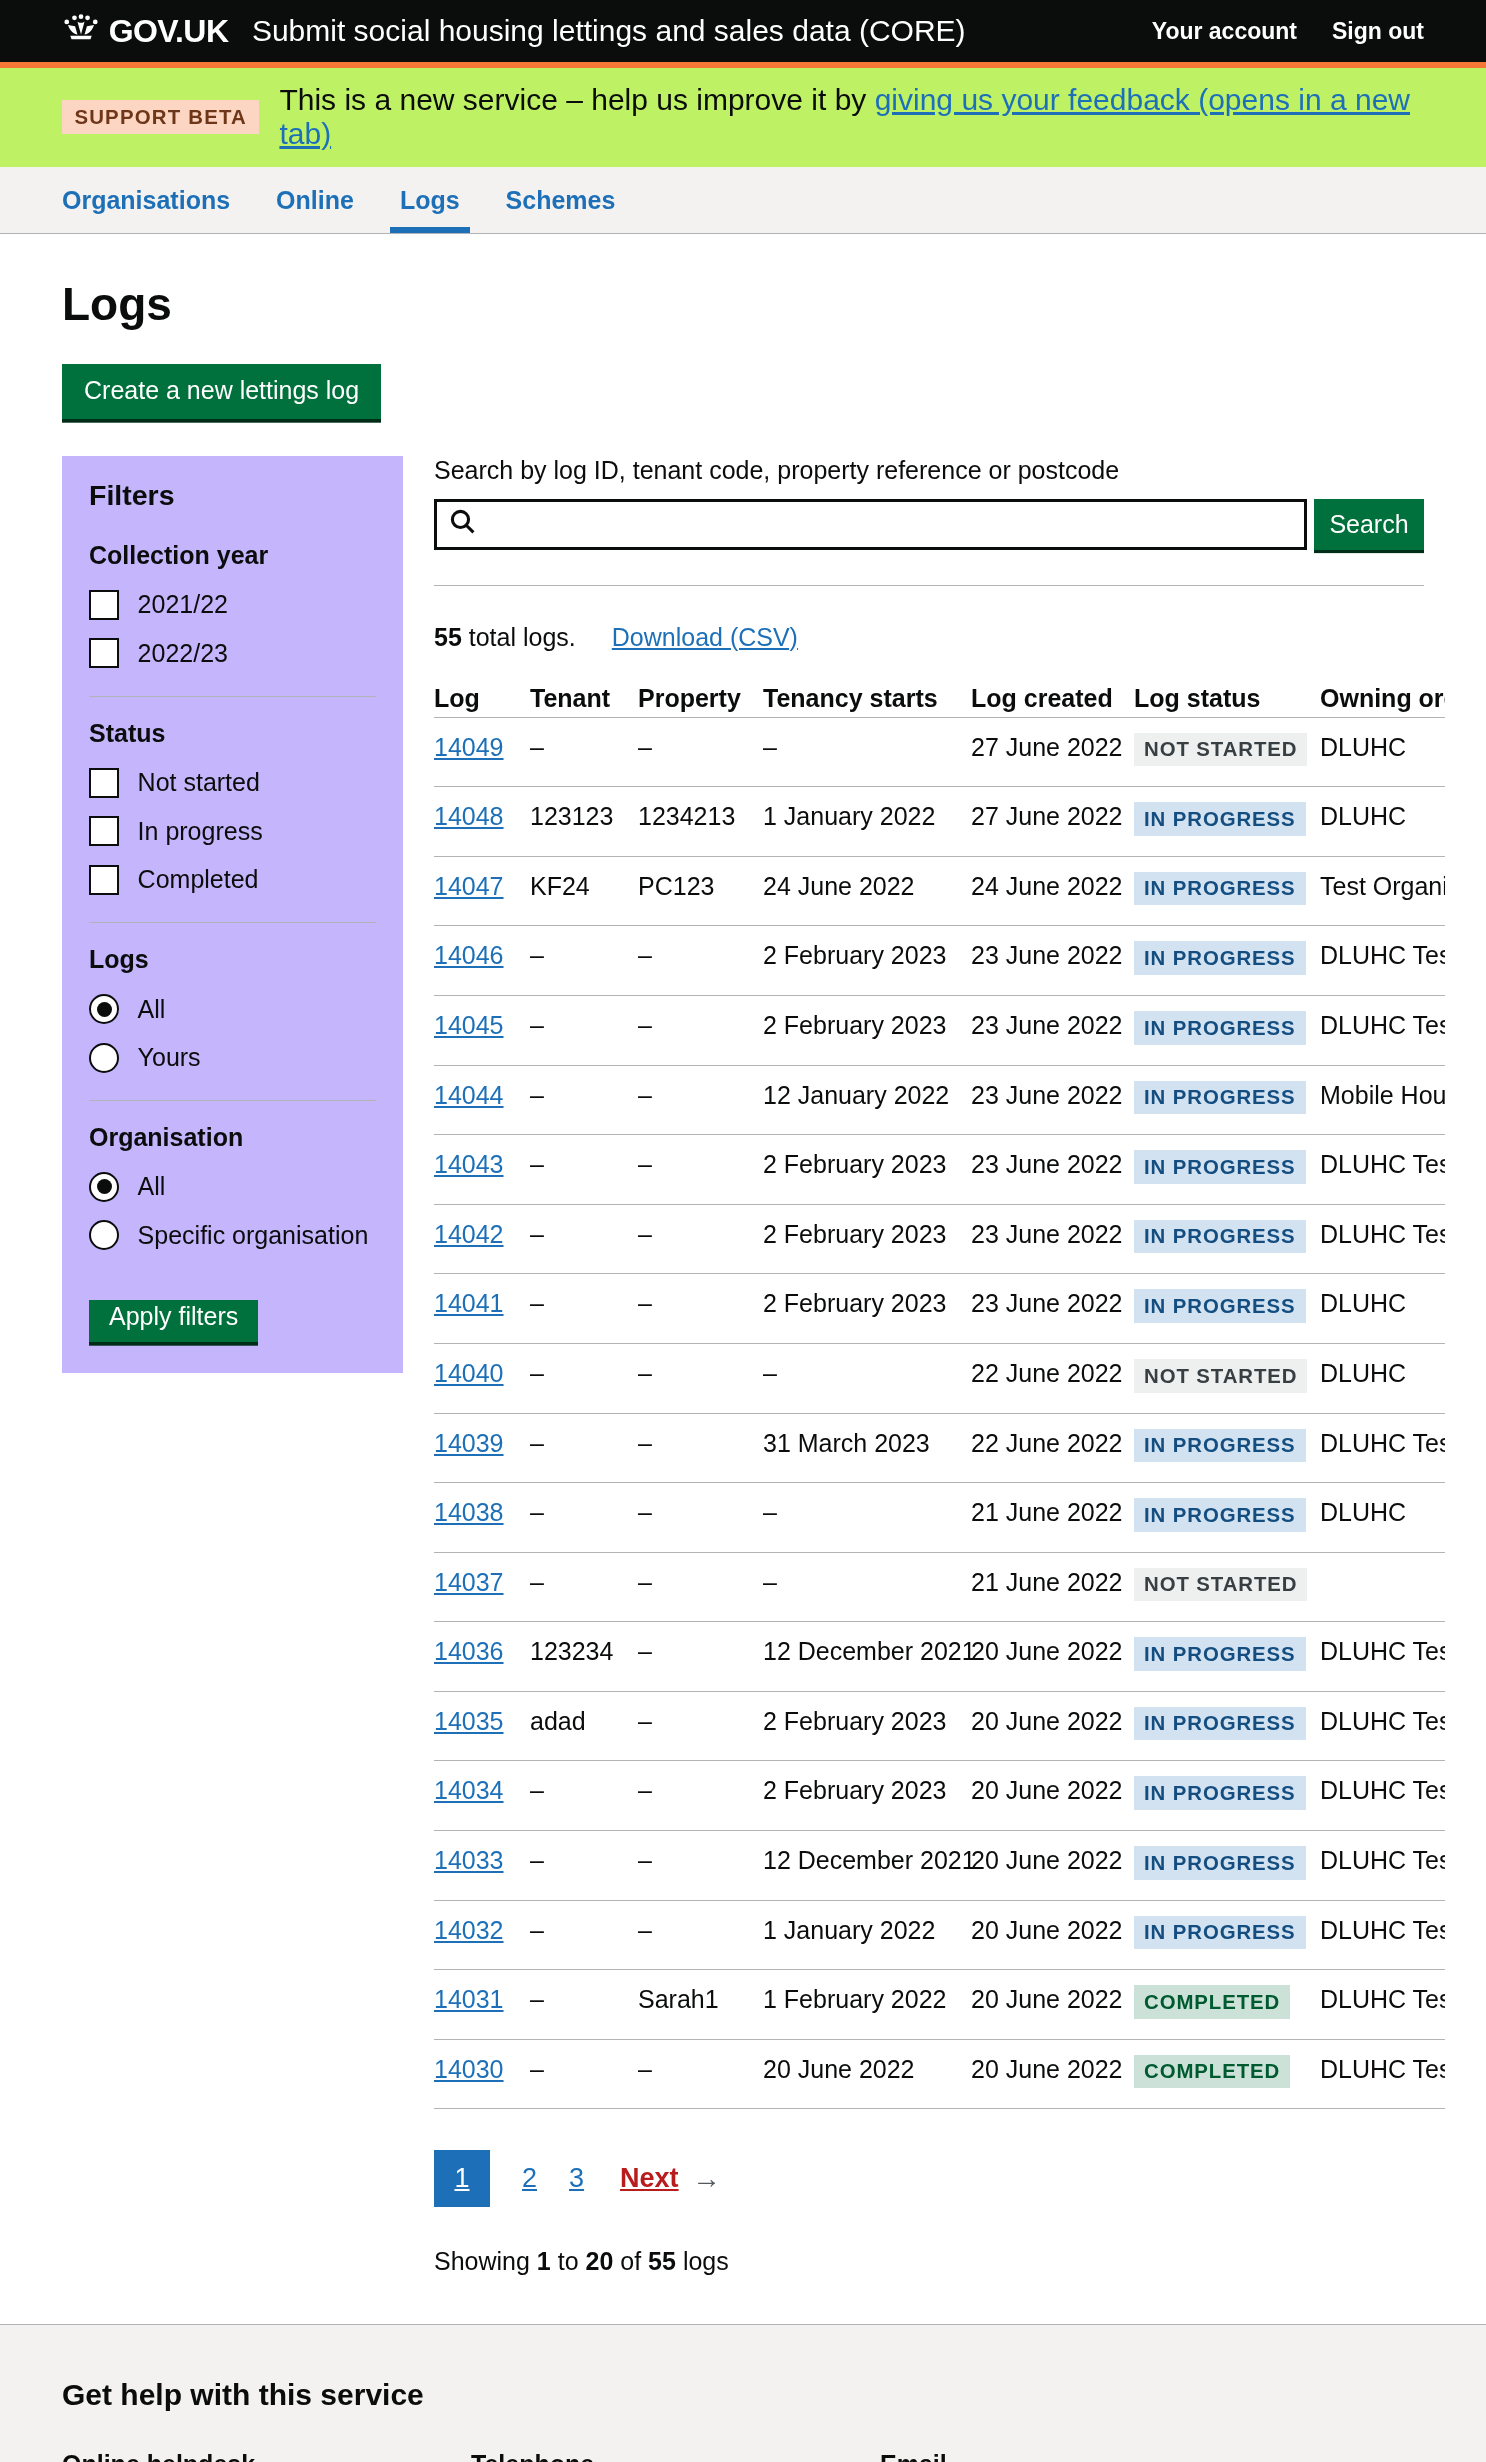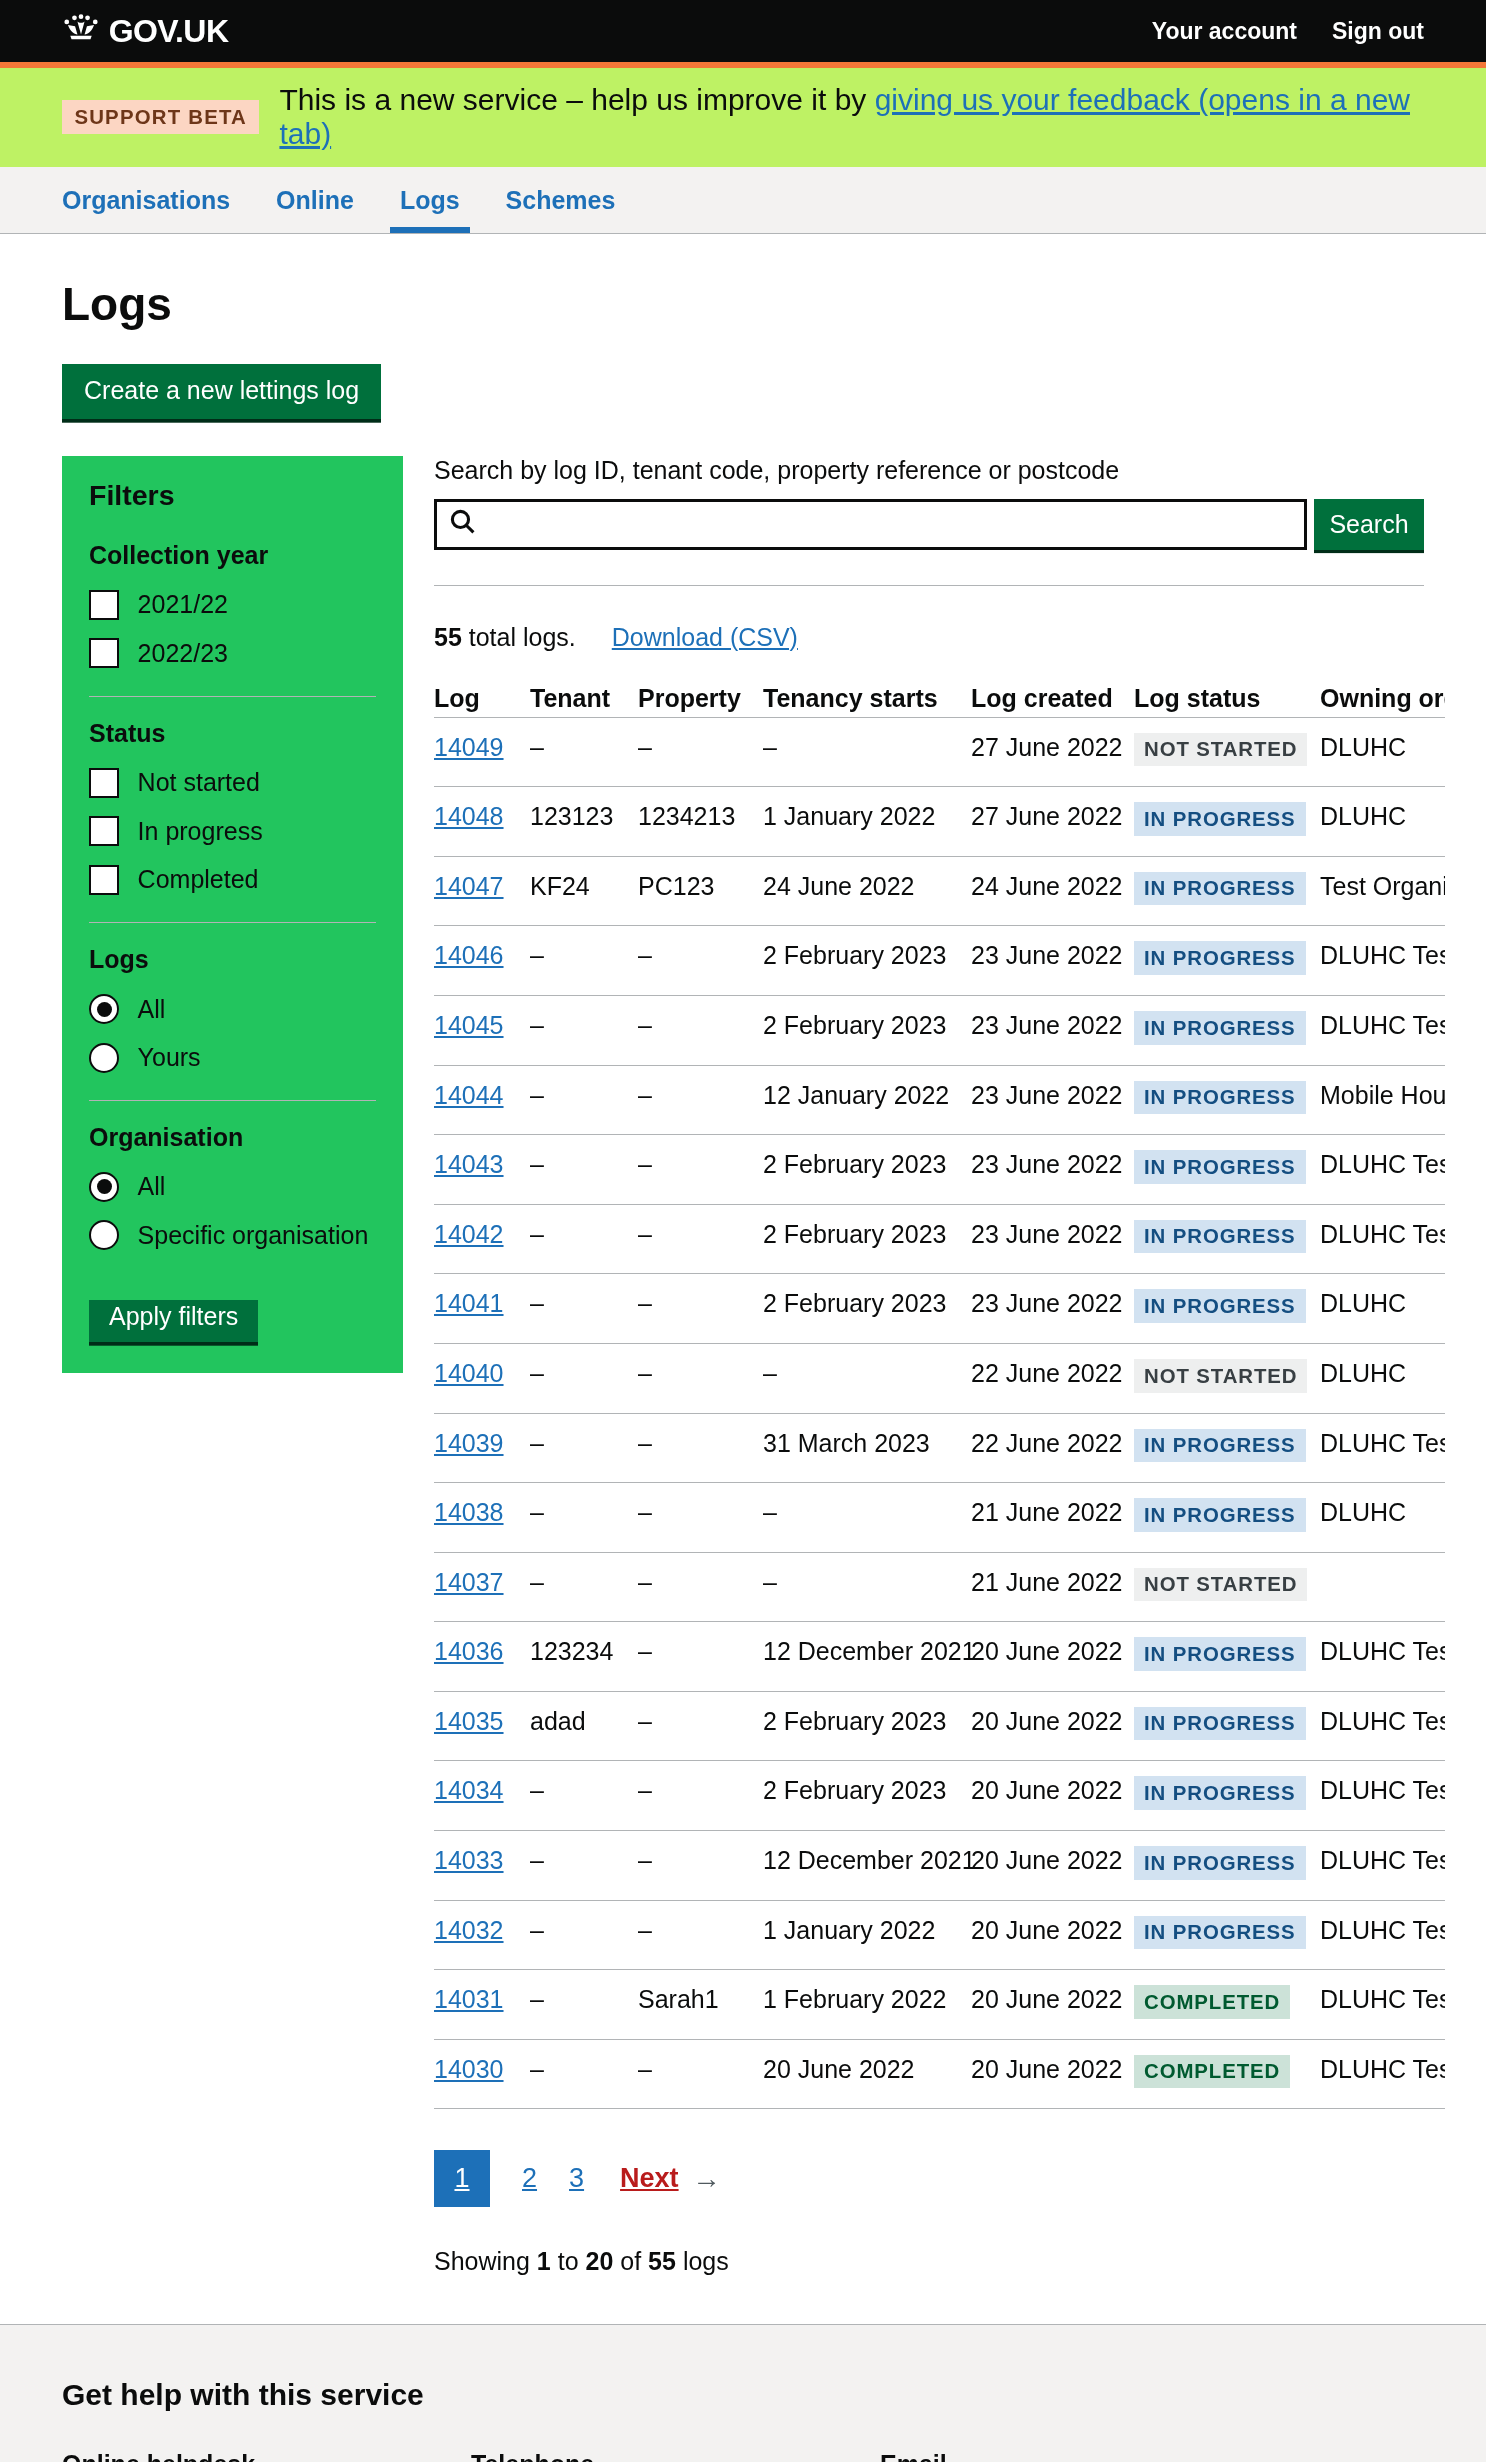--- a/index.html
+++ b/index.html
@@ -49,21 +49,21 @@
     box-shadow:0 3.7px 0 #002d18; text-align:center;
   }
   .create-btn { margin-top:33px; }
 
   
   .layout { display:flex; gap:31px; margin-top:37px; align-items:flex-start; }
   .col-left { width:341px; flex:0 0 341px; }
   .col-right { flex:1; min-width:0; }
 
   
-  .filters { background:#22c55e; padding:23.5px 27px 31px; }
+  .filters { background:#c4b5fd; padding:23.5px 27px 31px; }
   .filters-title { font-size:28.5px; font-weight:bold; margin-bottom:6.2px; }
   .filter-group { padding:22px 0 8.7px; }
   .filter-group + .filter-group { border-top:1.2px solid #b1b4b6; }
   .filter-group h3 { font-size:25px; font-weight:bold; margin-bottom:20px; }
   .opt { display:flex; align-items:center; gap:18.6px; margin-bottom:18.6px; font-size:25px; }
   .ctrl { width:30px; height:30px; background:#fff; border:2.5px solid #0b0c0c; flex:0 0 30px;
           display:flex; align-items:center; justify-content:center; }
   .ctrl.radio { border-radius:50%; }
   .ctrl.radio.on::after { content:""; width:15px; height:15px; border-radius:50%; background:#0b0c0c; }
   .apply-btn { margin-top:22px; padding:2px 20px 11px; }
@@ -129,20 +129,21 @@
           <circle cx="43" cy="8" r="4"></circle>
             <circle cx="56" cy="15" r="4"></circle>
           <path d="M10 20 C14 31 20 35 26 36 L22 22 Z"></path>
           <path d="M54 20 C50 31 44 35 38 36 L42 22 Z"></path>
           <path d="M26 14 L32 36 L38 14 C36 17 28 17 26 14 Z"></path>
           <path d="M14 38 H50 L48 44 H16 Z"></path>
         </svg>
       </span>
       <span class="govuk-wordmark">GOV.UK</span>
     </a>
+    <a class="service-name">Submit social housing lettings and sales data (CORE)</a>
     <nav class="header-links">
       <a>Your account</a>
       <a>Sign out</a>
     </nav>
   </div>
 </header>
 
 <div class="phase-banner">
   <div class="container">
     <strong class="beta-tag">SUPPORT BETA</strong>

